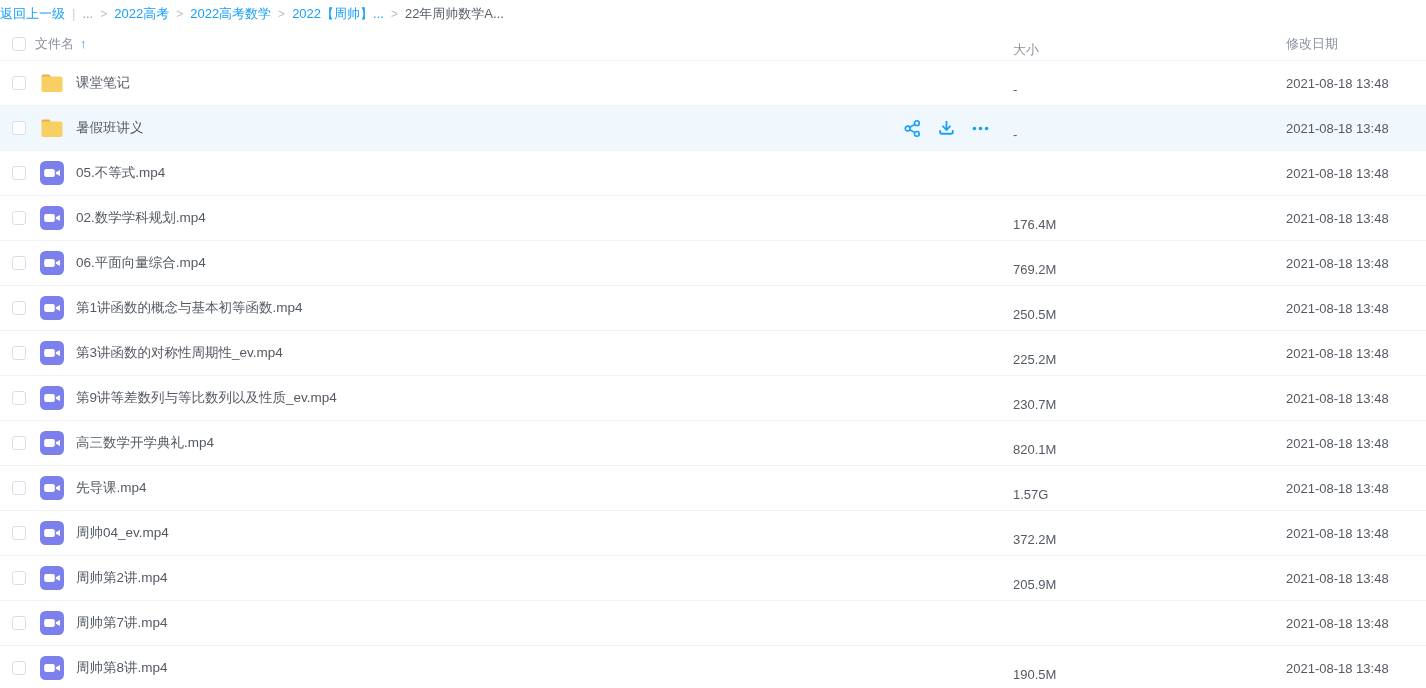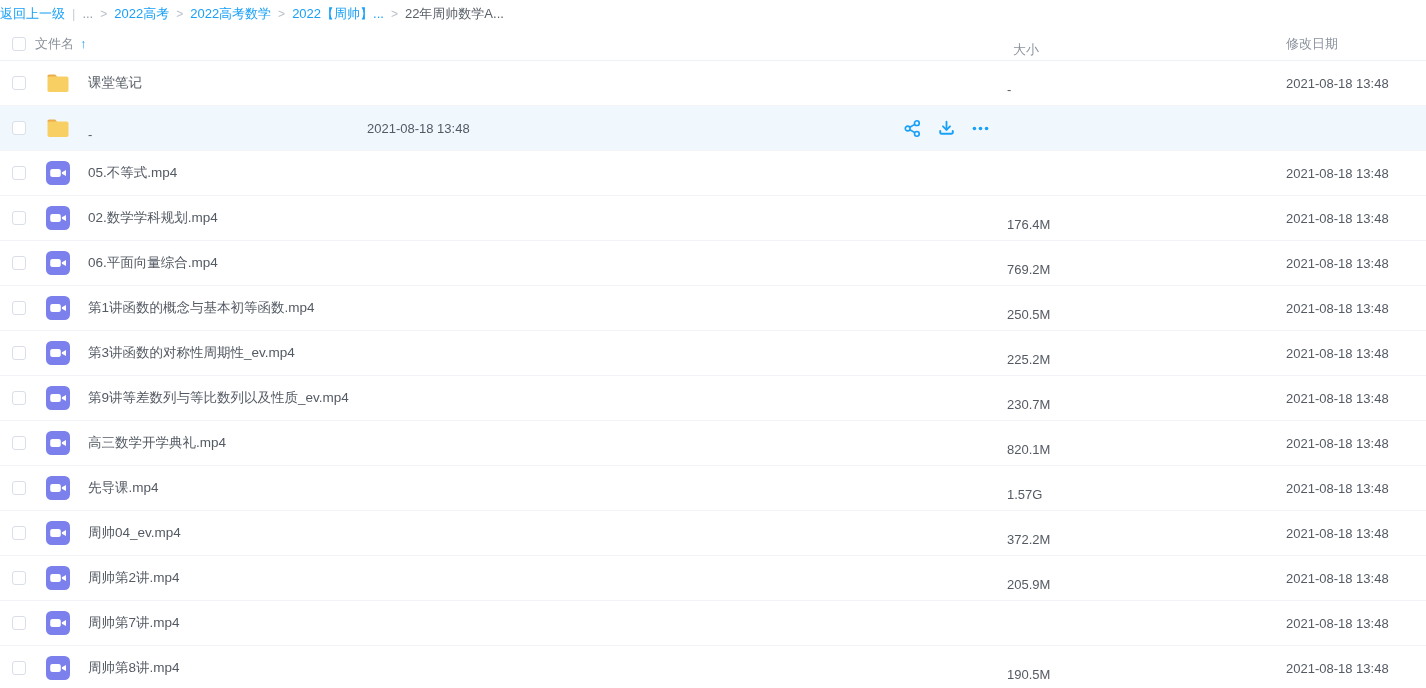--- a/index.html
+++ b/index.html
@@ -23,21 +23,21 @@
 
   
   .checkbox { width:14px; height:14px; border:1px solid #d9dee8; border-radius:3px;
     background:#fff; flex:none; cursor:pointer; }
   .cell-size { width:273px; flex:none; font-size:13px;margin-top:13px; }
   .cell-date { width:140px; flex:none; font-size:13px; }
   .hdr { color:#8b929d; }
 
   
   .row { display:flex; align-items:center; height:45px; padding-left:12px;
-    border-bottom:1px solid #f1f3f7; position:relative; color:#545a63;gap:6px; }
+    border-bottom:1px solid #f1f3f7; position:relative; color:#545a63; }
   .row.hovered { background:#f0f8fe; }
   .cell-icon { width:24px; height:24px; margin-left:14px; margin-right:12px;
     flex:none; display:flex; align-items:center; justify-content:center; }
   .cell-name { flex:1; font-size:13.5px; cursor:pointer; overflow:hidden;
     text-overflow:ellipsis; white-space:nowrap; padding-right:180px; }
   .row .cell-size, .row .cell-date { color:#545a63; }
 
   
   .actions { position:absolute; right:436px; top:0; height:45px;
     display:flex; align-items:center; gap:14px; }
@@ -85,20 +85,21 @@
       <span class="cell-date">2021-08-18 13:48</span>
     </div>
     <div class="row hovered">
       <span class="checkbox"></span>
       <span class="cell-icon">
         <svg width="24" height="21" viewBox="0 0 24 21">
           <path d="M1.5 3.4C1.5 2.4 2.3 1.6 3.3 1.6h5.9l2.3 2.7H1.5z" fill="#ebad4c"></path>
           <rect x="1.5" y="3.6" width="21" height="15.4" rx="1.8" fill="#f8cf62"></rect>
         </svg>
       </span>
+      <span class="cell-name">暑假班讲义</span>
       <span class="actions">
         <span class="action">
           <svg width="19" height="19" viewBox="0 0 20 20" fill="none" stroke="#18a0f8" stroke-width="1.7">
             <circle cx="14.6" cy="4.4" r="2.5"></circle>
             <circle cx="4.9" cy="10" r="2.5"></circle>
             <circle cx="14.6" cy="15.6" r="2.5"></circle>
             <line x1="7.2" y1="8.7" x2="12.4" y2="5.6"></line>
             <line x1="7.2" y1="11.3" x2="12.4" y2="14.4"></line>
           </svg>
         </span>

